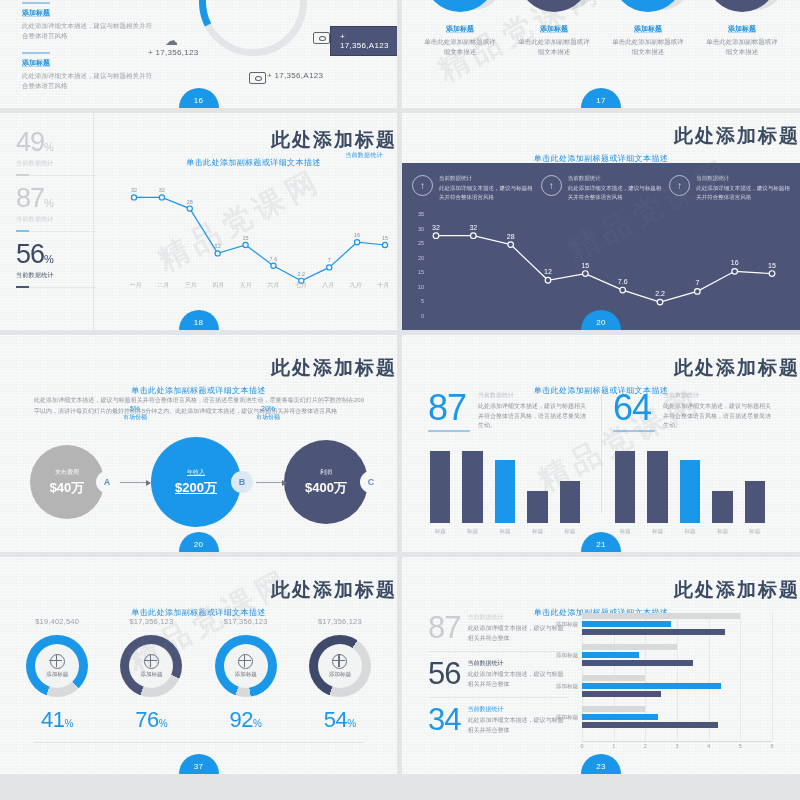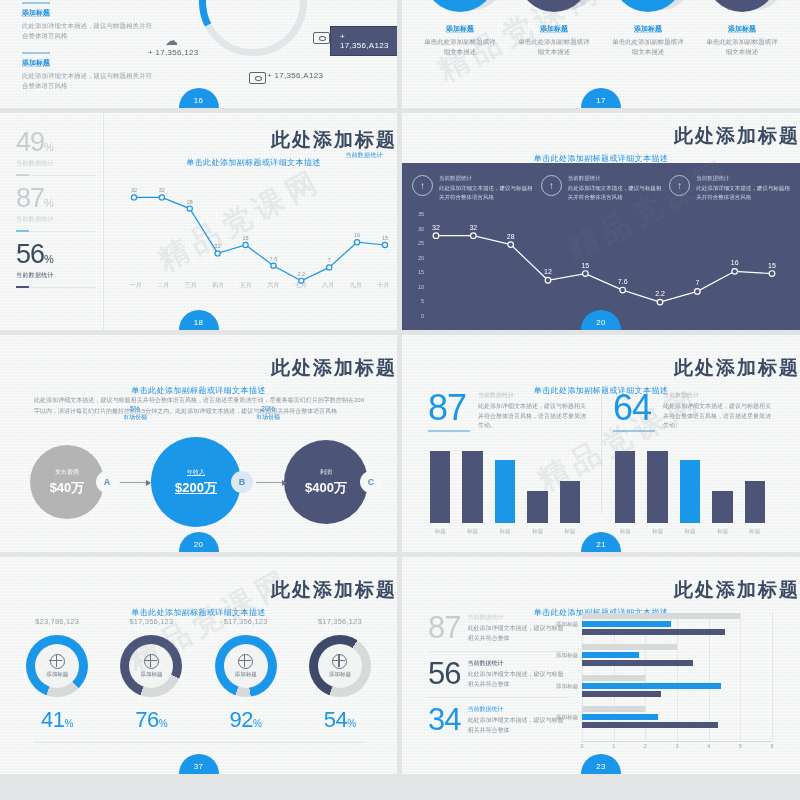--- a/index.html
+++ b/index.html
@@ -88,21 +88,21 @@
     display:flex;align-items:center;justify-content:center;
     color:#fff;font-weight:bold;font-size:12px;z-index:2;
   }
   .s17-cap{margin-top:12px;}
   .s17-cap .t{color:#1a8fe0;font-size:7px;font-weight:bold;
       text-decoration:underline;text-decoration-color:#bcd9ef;}
   .s17-cap .d{color:#8d959e;font-size:6.5px;line-height:1.5;margin-top:3px;}
 
   
   #s18{left:0;top:113px;width:397px;height:217px;}
-  .s18-side{position:absolute;left:0;top:0;width:104px;height:217px;
+  .s18-side{position:absolute;left:0;top:0;width:94px;height:217px;
     border-right:1px solid #e4e5e6;padding:16px 0 0 16px;box-sizing:border-box;}
   .stat{margin-bottom:9px;padding-bottom:8px;position:relative;}
   .stat .num{font-size:27px;line-height:1;letter-spacing:-1px;}
   .stat .pct{font-size:11px;}
   .stat .lab{font-size:6px;margin-top:3px;letter-spacing:.3px;}
   .stat .bar{position:absolute;left:0;bottom:0;width:13px;height:1.6px;}
   .stat .hr{position:absolute;left:0;bottom:0;width:80px;height:1px;background:#e6e7e8;}
   .s18-main{position:absolute;left:110px;top:0;right:0;height:217px;}
   .s18-ttl{padding-top:14px;}
   .lc-wrap{position:absolute;left:12px;top:54px;width:275px;height:130px;}
@@ -527,21 +527,21 @@
   </div>
 
   <div class="slide grain" id="s22">
     <div style="position:absolute;left:0;top:20px;width:397px;">
       <div class="s-title">此处添加标题</div>
       <div class="s-sub">单击此处添加副标题或详细文本描述</div>
     </div>
     <div class="s22-line"></div>
     <div class="s22-row" id="donut-row">
         <div class="s22-it">
-          <div class="s22-money">$23,786,123</div>
+          <div class="s22-money">$19,402,540</div>
           <div class="dnut" style="background:conic-gradient(from 200deg,#1a97e8 0 295.2deg,#d8d9da 295.2deg 360deg);">
             <div class="hole">
               <div class="globe"></div>
               <div class="lbl">添加标题</div>
             </div>
           </div>
           <div class="s22-pc"><span class="v">41</span><span class="u">%</span></div>
         </div>
         <div class="s22-it">
           <div class="s22-money">$17,356,123</div>

